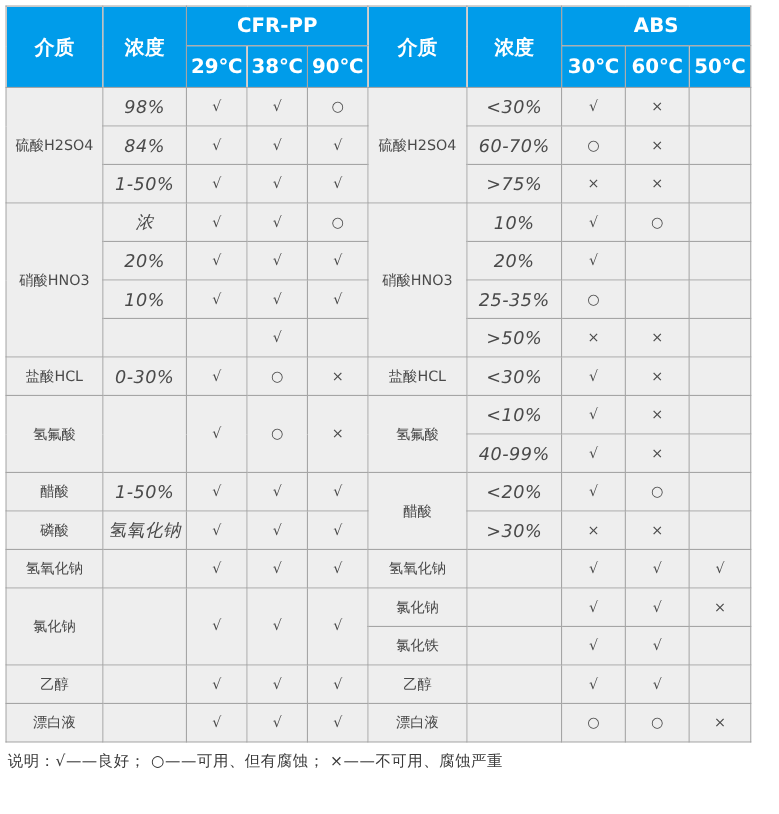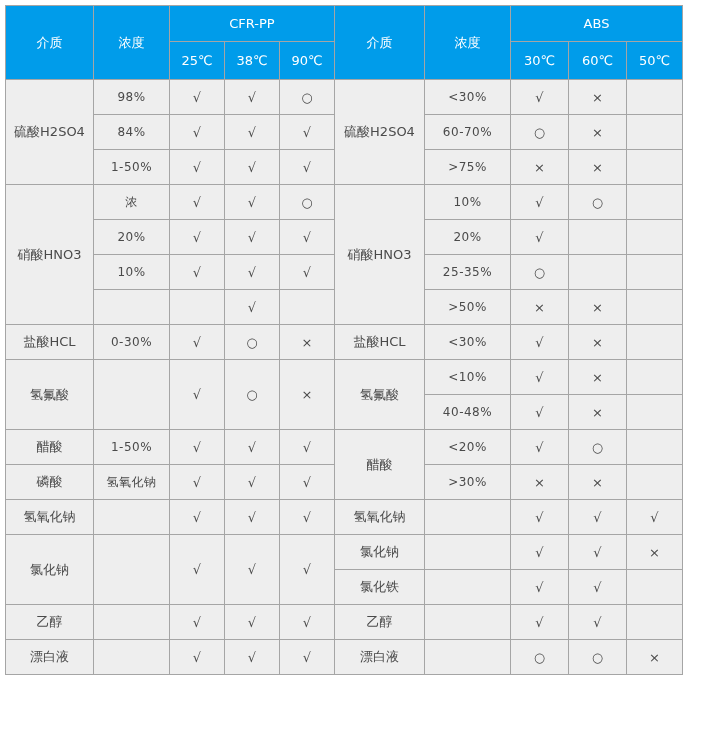--- a/index.html
+++ b/index.html
@@ -12,32 +12,32 @@
   table{border-collapse:collapse;table-layout:fixed;}
   th,td{
     border:1px solid var(--grid,#a5a5a5);
     text-align:center;vertical-align:middle;
     overflow:hidden;white-space:nowrap;
     padding:0 2px;box-sizing:border-box;
   }
   thead th{
     background:var(--header-bg,#009cea);
     color:var(--header-text,#ffffff);
-    font-weight:400;font-size:13px;
+    font-weight:700;font-size:18px;
   }
   thead tr.group-row{height:36px;}
   thead tr.temp-row{height:38px;}
   tbody tr{height:35px;}
   tbody td{
     background:var(--cell-bg,#eeeeee);
     color:var(--cell-text,#4a4a4a);
     font-size:12px;
   }
   td.k-m{font-size:13px;}
-  td.k-c{font-size:12px;letter-spacing:0.5px;}
+  td.k-c{font-size:16px;letter-spacing:0.5px;font-style:italic;}
   td.k-r{font-size:13px;}
   .note{
     margin-top:8px;margin-left:2px;
     font-size:14px;color:var(--note-text,#3a3a3a);
     letter-spacing:0.5px;
   }
 </style>
 </head>
 <body>
 
@@ -58,21 +58,21 @@
     <thead>
       <tr class="group-row">
         <th rowspan="2">介质</th>
         <th rowspan="2">浓度</th>
         <th colspan="3">CFR-PP</th>
         <th rowspan="2">介质</th>
         <th rowspan="2">浓度</th>
         <th colspan="3">ABS</th>
       </tr>
       <tr class="temp-row">
-        <th>25℃</th>
+        <th>29℃</th>
         <th>38℃</th>
         <th>90℃</th>
         <th>30℃</th>
         <th>60℃</th>
         <th>50℃</th>
       </tr>
     </thead>
     <tbody>
         <tr>
           <td rowspan="3" class="k-m">硫酸H2SO4</td>
@@ -166,21 +166,21 @@
           <td rowspan="2" class="k-r">√</td>
           <td rowspan="2" class="k-r">○</td>
           <td rowspan="2" class="k-r">×</td>
           <td rowspan="2" class="k-m">氢氟酸</td>
           <td class="k-c">&lt;10%</td>
           <td class="k-r">√</td>
           <td class="k-r">×</td>
           <td class="k-r"></td>
         </tr>
         <tr>
-          <td class="k-c">40-48%</td>
+          <td class="k-c">40-99%</td>
           <td class="k-r">√</td>
           <td class="k-r">×</td>
           <td class="k-r"></td>
         </tr>
         <tr>
           <td class="k-m">醋酸</td>
           <td class="k-c">1-50%</td>
           <td class="k-r">√</td>
           <td class="k-r">√</td>
           <td class="k-r">√</td>
@@ -251,13 +251,14 @@
           <td class="k-r">√</td>
           <td class="k-r">√</td>
           <td class="k-m">漂白液</td>
           <td class="k-c"></td>
           <td class="k-r">○</td>
           <td class="k-r">○</td>
           <td class="k-r">×</td>
         </tr>
       </tbody>
   </table>
+  <div class="note">说明：√——良好； ○——可用、但有腐蚀； ×——不可用、腐蚀严重</div>
 </div>
 
 </body></html>

